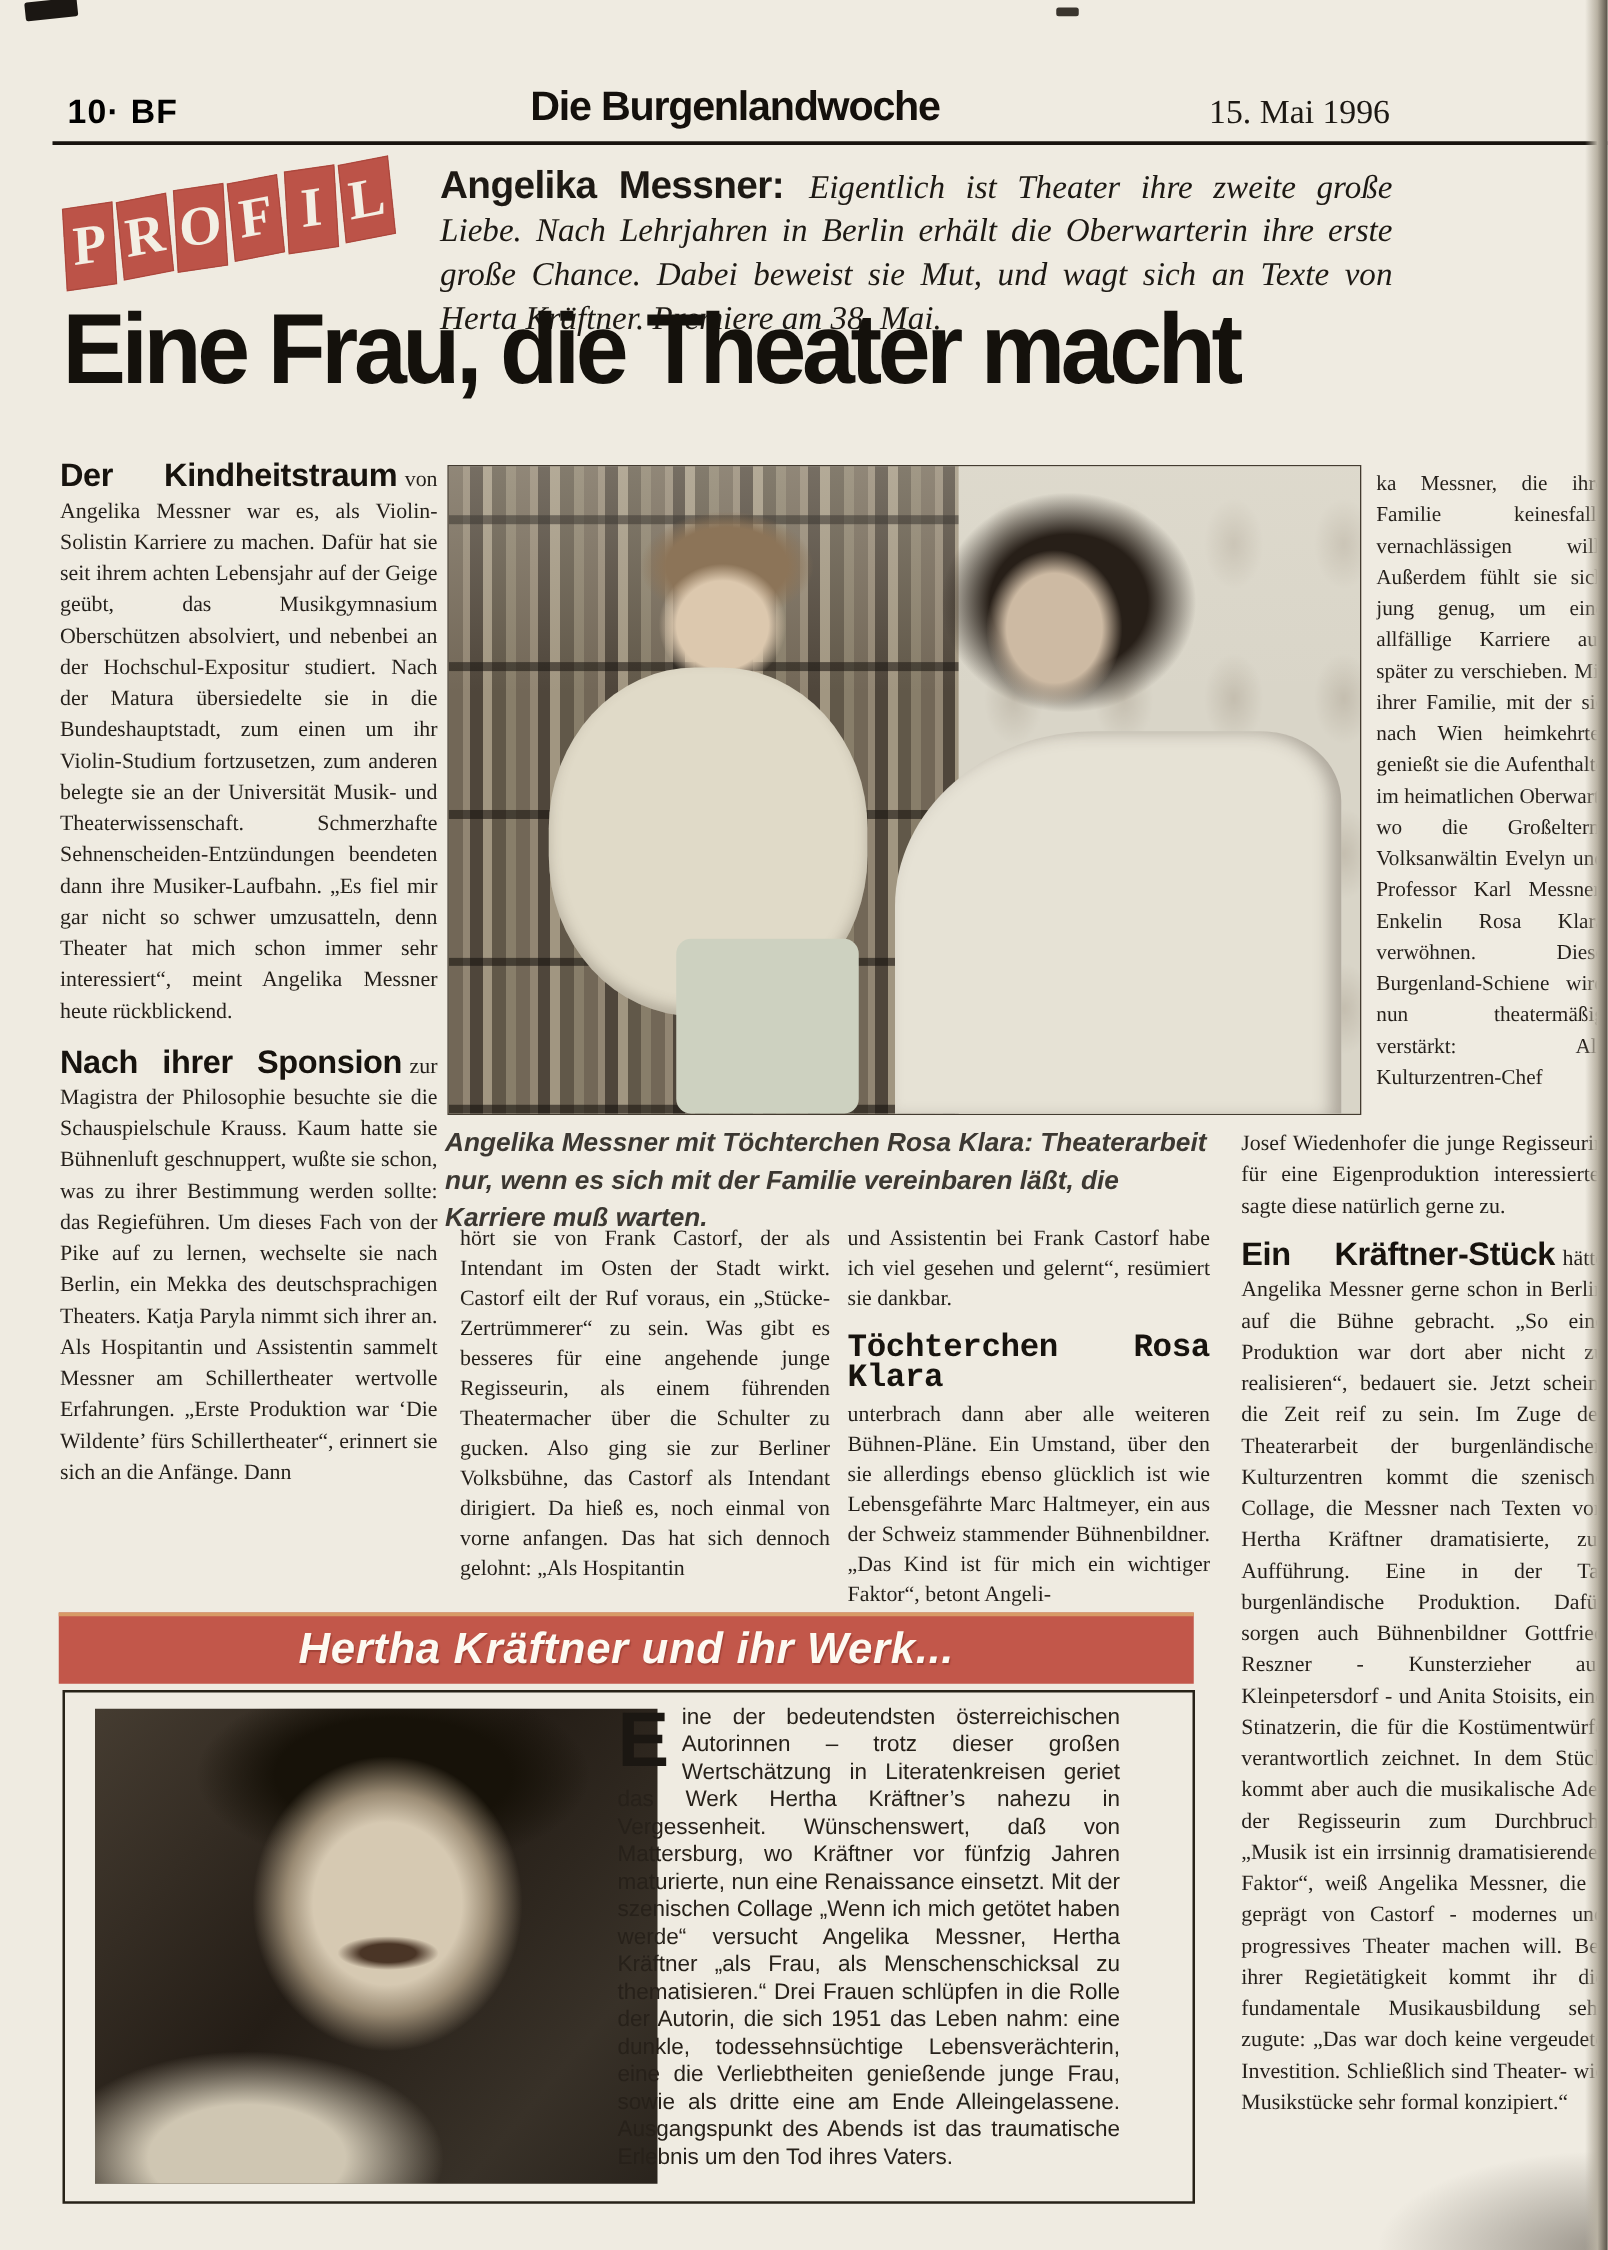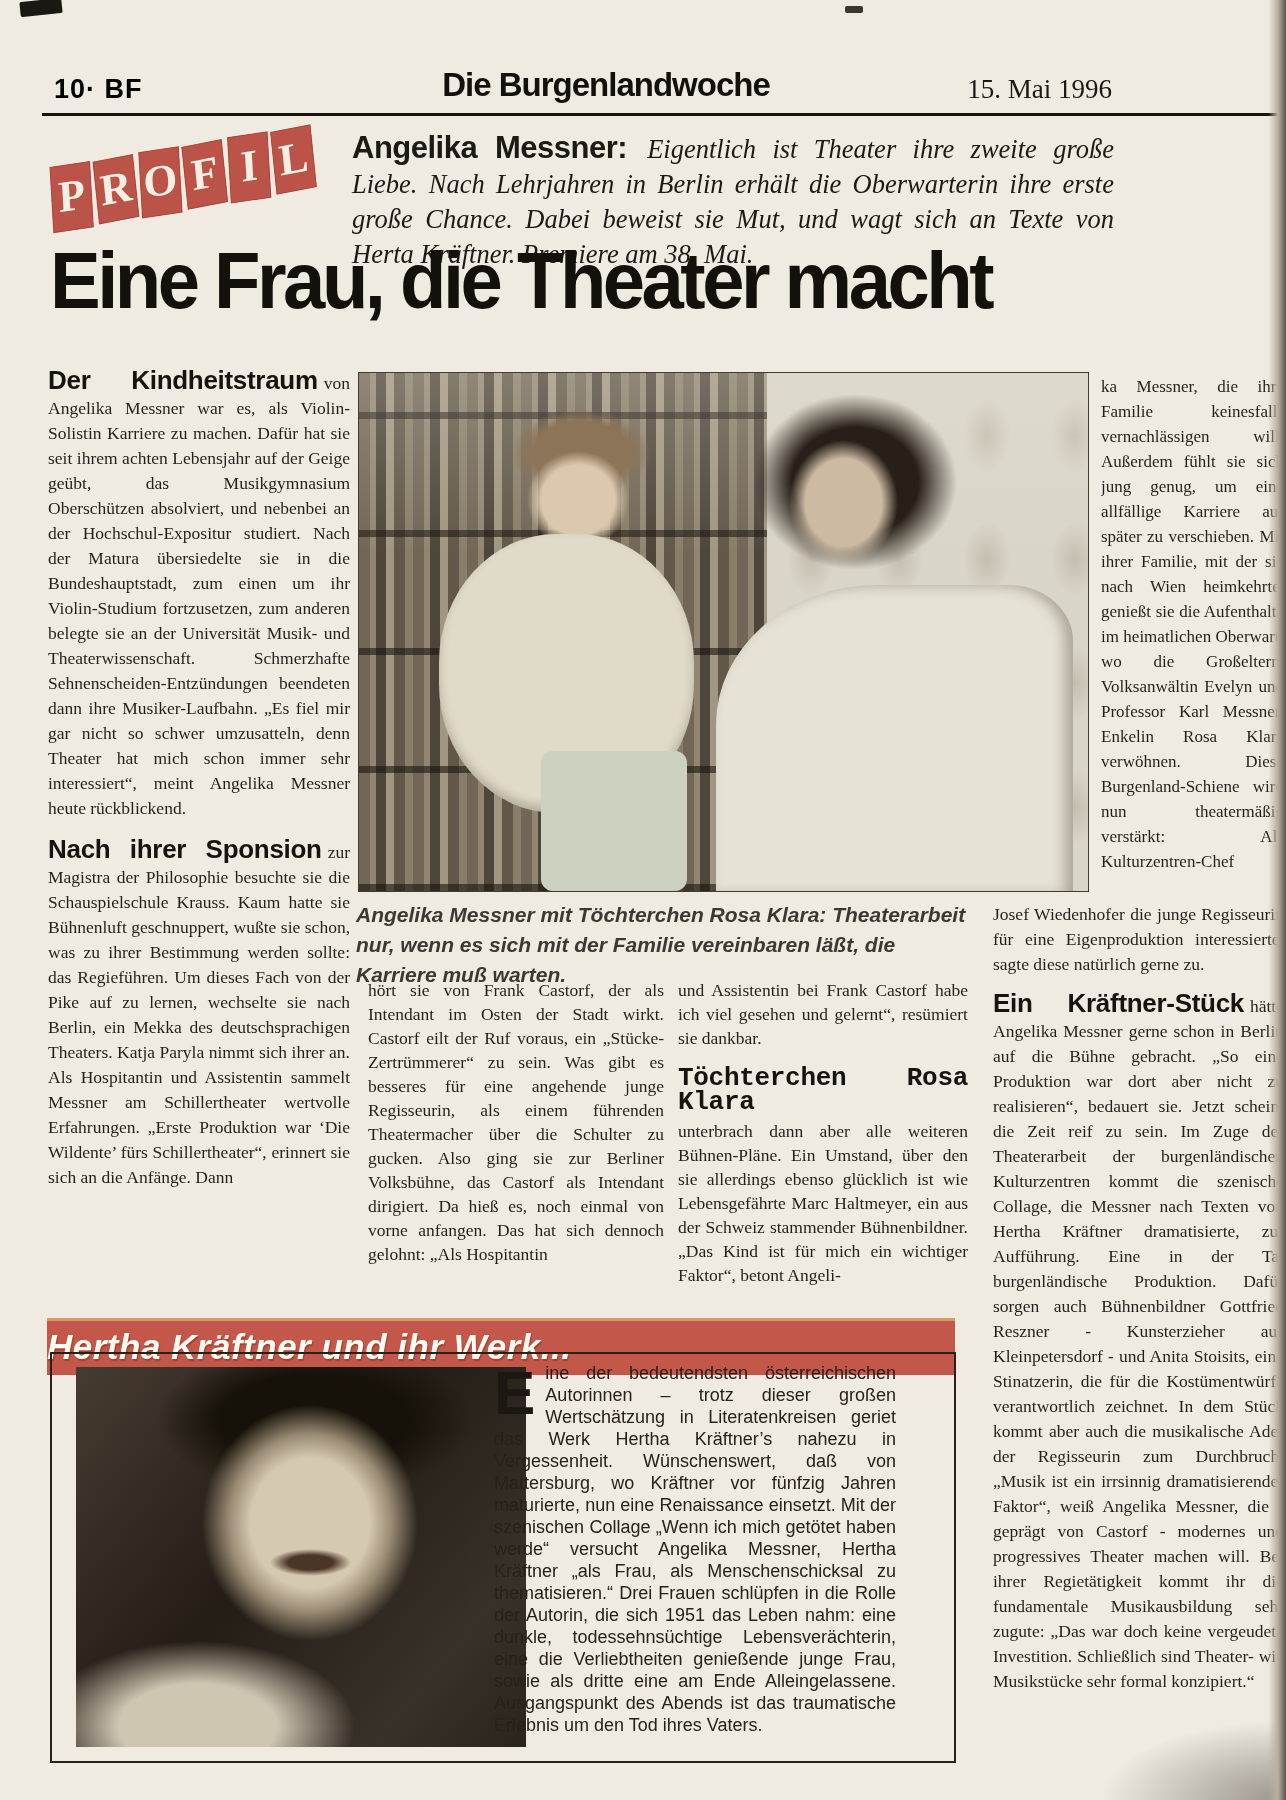--- a/index.html
+++ b/index.html
@@ -3,21 +3,21 @@
 <meta charset="utf-8">
 <style>
   html,body{margin:0;padding:0;background:#776f63;}
   .page{position:relative;width:1286px;height:1800px;margin:0 auto;background:#efebe1;
         font-family:"Liberation Serif",serif;color:#221e19;overflow:hidden;}
   .abs{position:absolute;}
   
   .pagenum{left:54px;top:74px;font-family:"Liberation Sans",sans-serif;font-weight:bold;
            font-size:27px;letter-spacing:1px;color:#000000;}
   .masthead{left:0;top:66px;width:1176px;text-align:center;font-family:"Liberation Sans",sans-serif;
-            font-weight:bold;font-size:33px;letter-spacing:-1px;color:#14100c;padding-left:18px;}
+            font-weight:bold;font-size:33px;letter-spacing:-1px;color:#14100c;}
   .issuedate{left:920px;top:74px;width:192px;text-align:right;font-size:27px;color:#1c1813;}
   .rule{left:42px;top:113px;width:1244px;height:3px;background:#17130e;}
   
   .stamp{left:46px;top:168px;transform:rotate(-9.5deg);transform-origin:left top;white-space:nowrap;}
   .tile{display:inline-block;width:41px;height:66px;margin-right:4px;background:#bc5348;
         text-align:center;line-height:64px;font-family:"Liberation Serif",serif;font-weight:bold;
         font-size:44px;color:#f3efe4;transform:skewX(-5deg) rotate(1.2deg);box-shadow:0 0 0 1px rgba(140,50,40,.35) inset;}
   .tile:nth-child(even){transform:skewX(-5deg) rotate(-1.4deg);height:63px;line-height:61px;}
   
   .kicker{left:352px;top:130px;width:762px;font-size:26.5px;line-height:35px;font-style:italic;
@@ -64,21 +64,21 @@
     background:radial-gradient(closest-side,#dcc8ae 72%,rgba(220,200,174,0));}
   .ph-child-body{position:absolute;left:11%;top:31%;width:35%;height:54%;border-radius:46%;
     background:#e0dac8;box-shadow:0 -6px 10px rgba(90,80,65,.3) inset;}
   .ph-child-skirt{position:absolute;left:25%;top:73%;width:20%;height:27%;
     background:#cdd1c0;border-radius:12px;}
   
   .caption{left:356px;top:900px;width:616px;font-family:"Liberation Sans",sans-serif;
            font-weight:bold;font-style:italic;font-size:21px;line-height:30px;color:#3c3832;}
   
   .banner{left:47px;top:1290px;width:908px;height:54px;background:#c2574a;
-          border-top:3px solid #d79a66;text-align:left;margin-top:28px;}
+          border-top:3px solid #d79a66;text-align:center;}
   .banner-title{font-family:"Liberation Sans",sans-serif;font-weight:bold;font-style:italic;
           font-size:35px;line-height:52px;color:#fdfaf2;letter-spacing:0.5px;
           text-shadow:1px 2px 1px rgba(120,40,30,.45);}
   
   .fbox{left:50px;top:1352px;width:906px;height:411px;border:2px solid #272218;box-sizing:border-box;}
   .photo-portrait{position:absolute;left:24px;top:13px;width:450px;height:380px;overflow:hidden;
     background:linear-gradient(130deg,#453c31 0%,#241d16 45%,#383128 80%,#2a241d 100%);}
   .pp-face{position:absolute;left:28%;top:10%;width:48%;height:62%;border-radius:50%;
     background:radial-gradient(closest-side,#d6c9b2 55%,#9a8b74 75%,rgba(80,66,52,0));}
   .pp-hair{position:absolute;left:18%;top:-6%;width:70%;height:40%;border-radius:50%;

